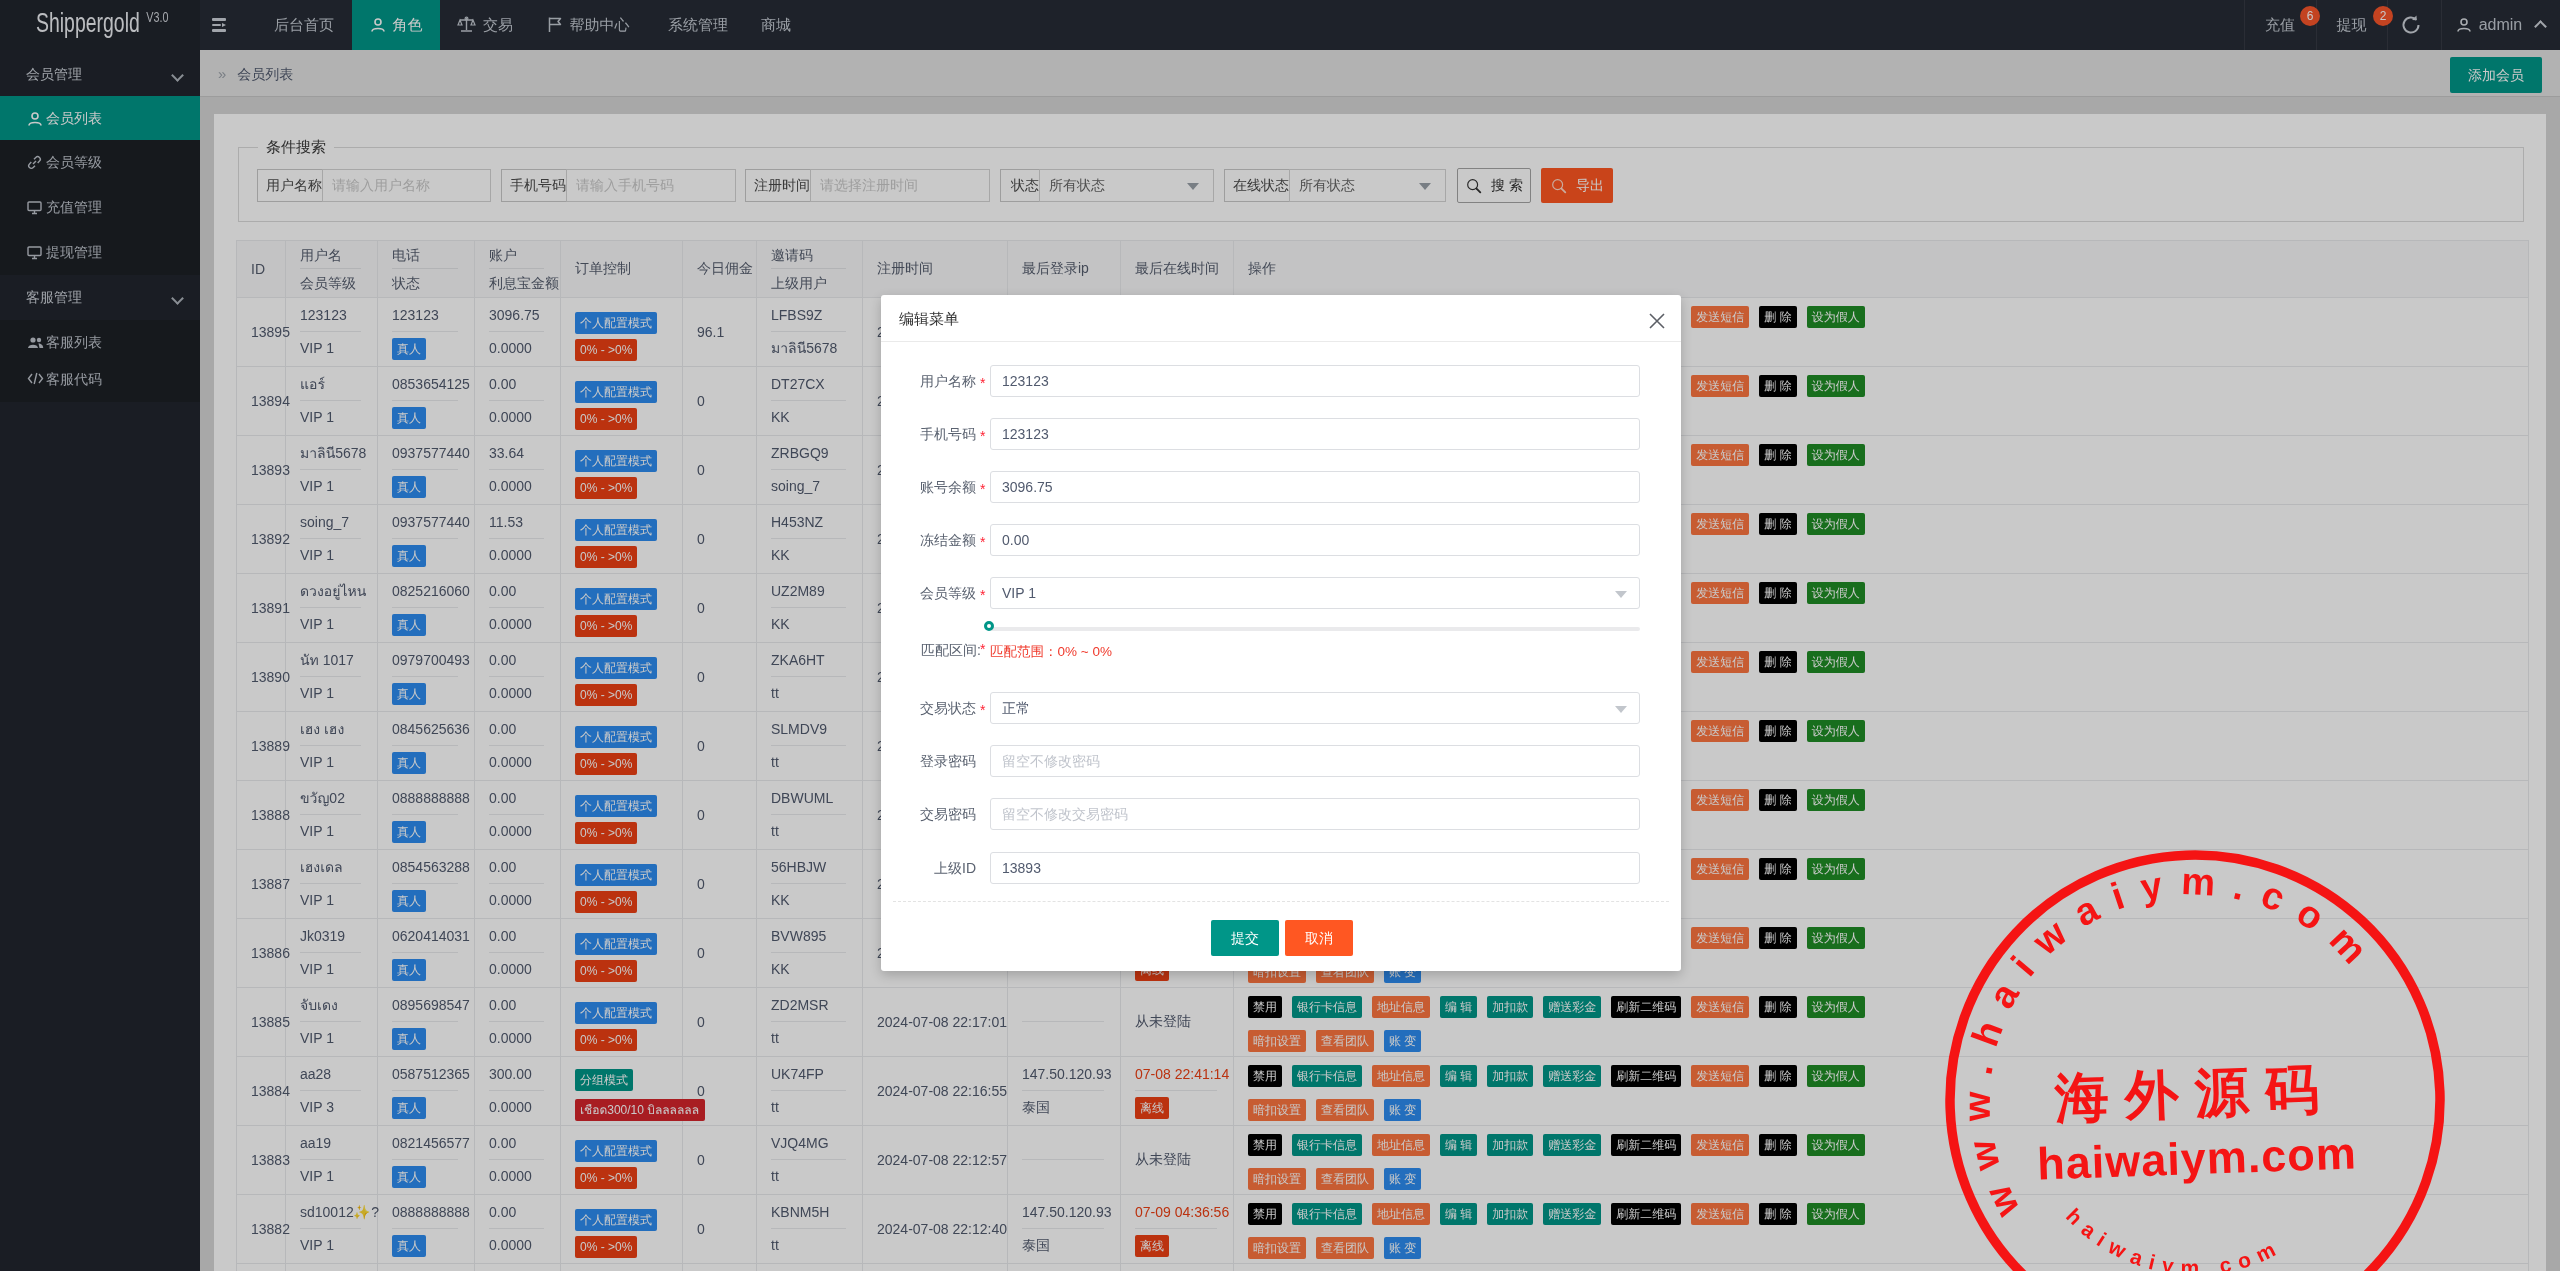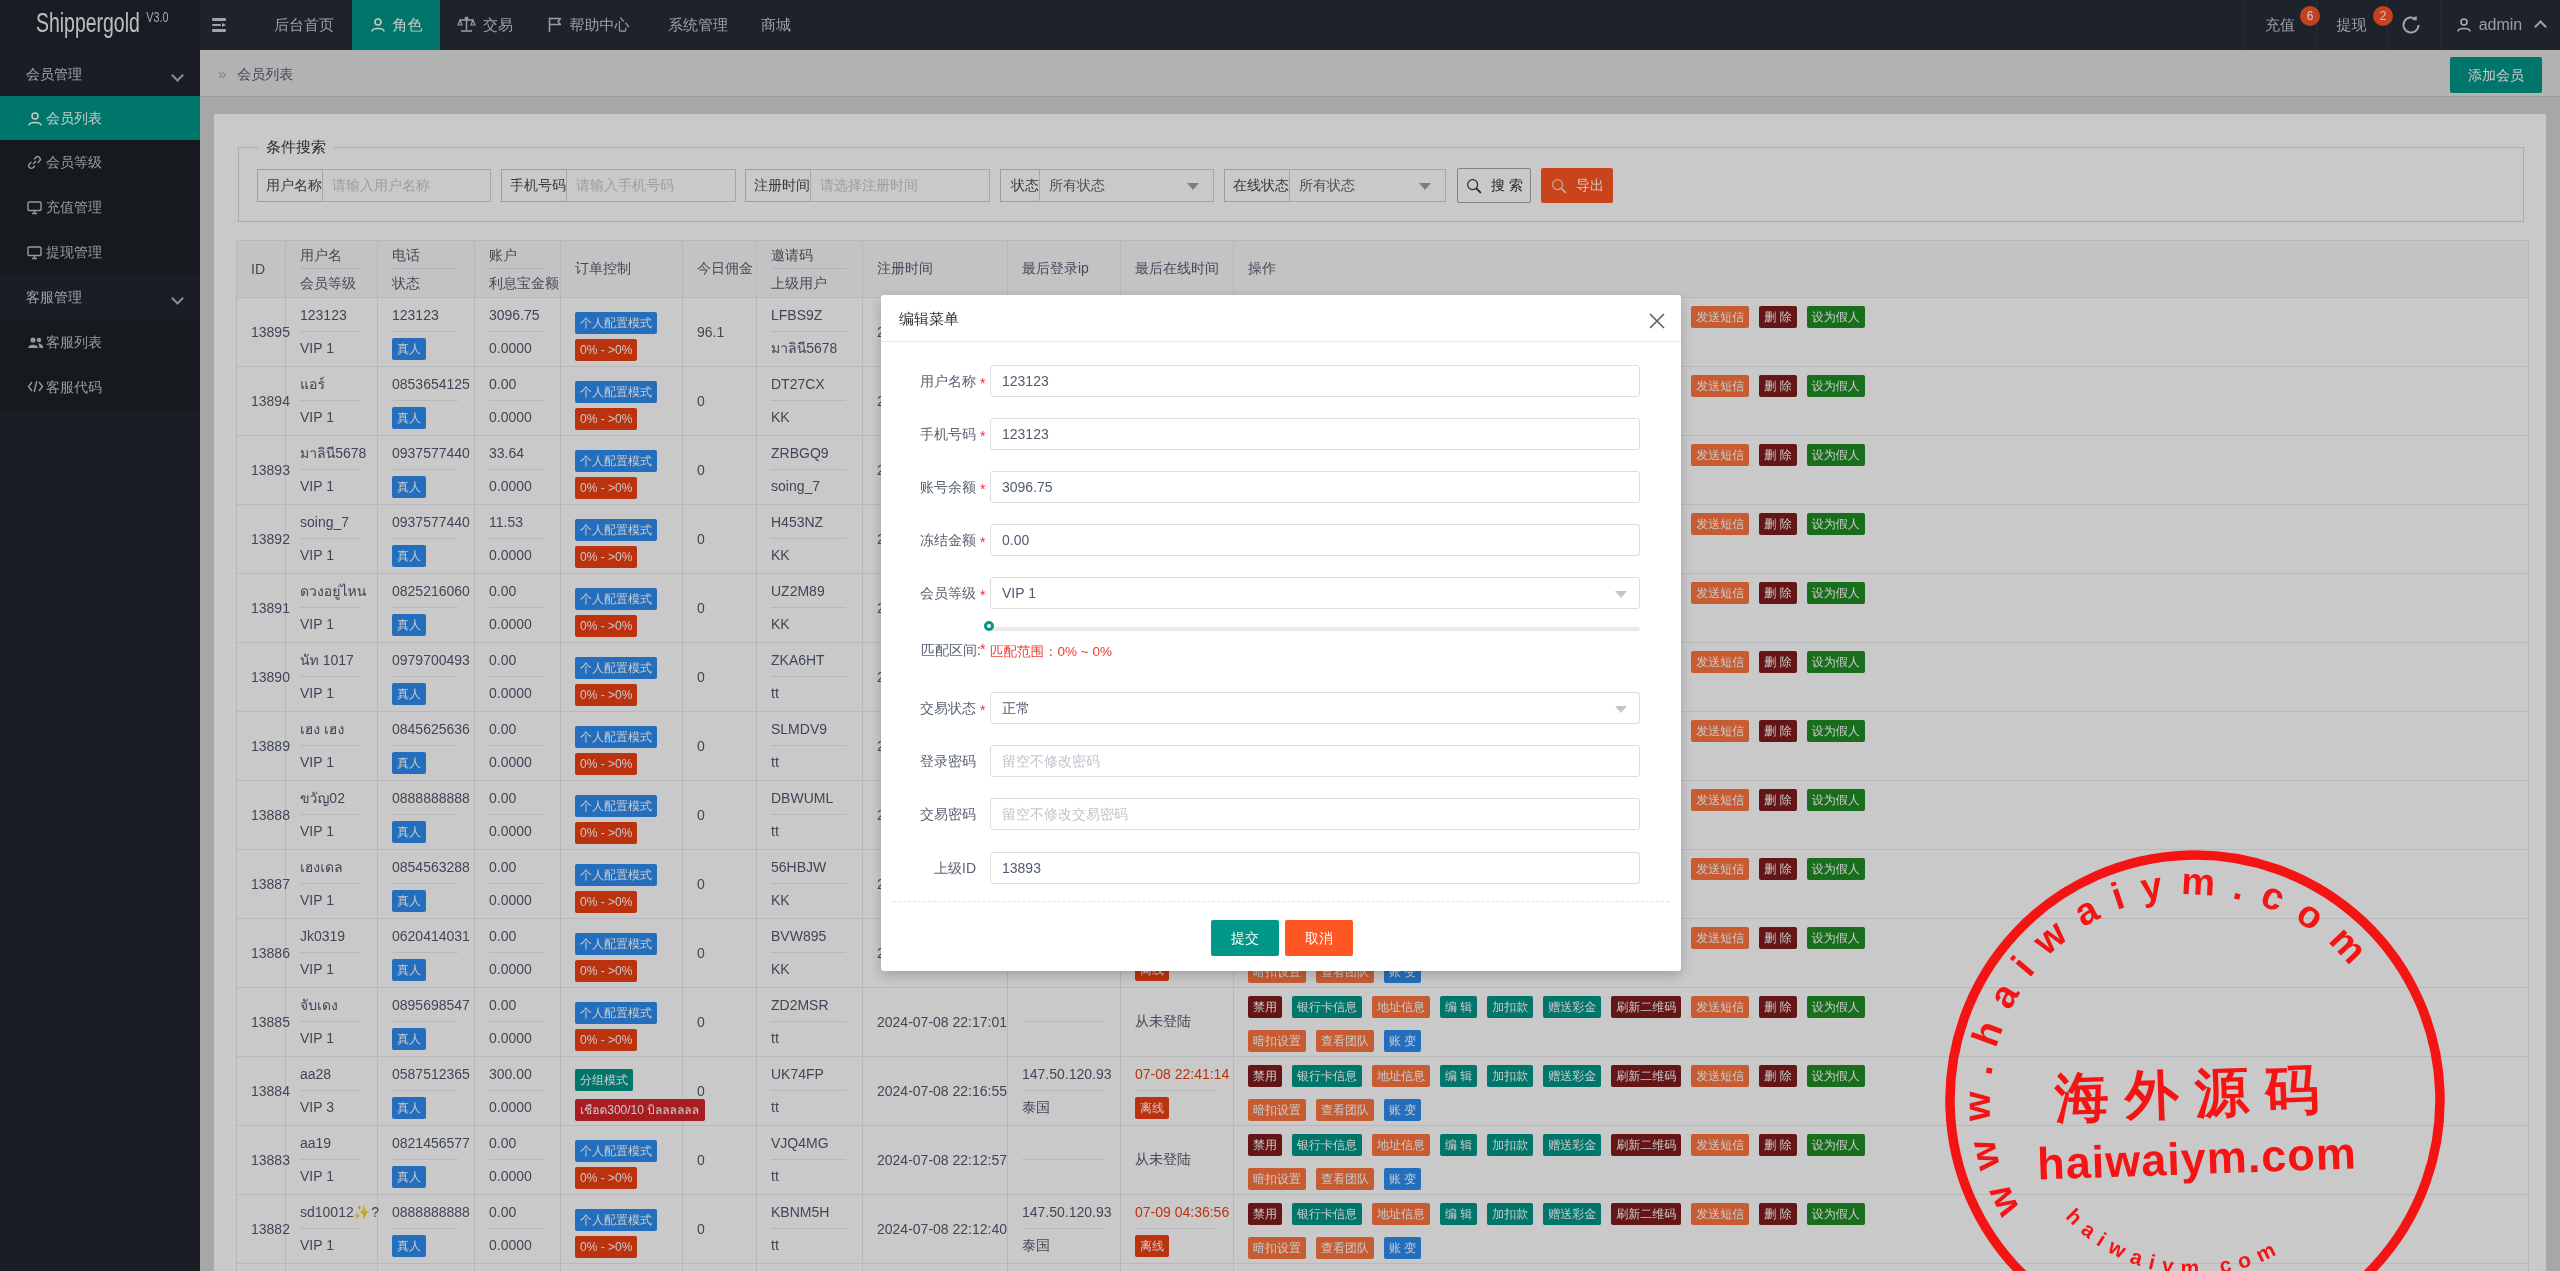--- a/index.html
+++ b/index.html
@@ -44,21 +44,21 @@
 #tbl th,#tbl td{border:1px solid #e8eaec;border-left:1px solid #e8eaec;vertical-align:middle;padding:0 0 0 14px;font-weight:normal;text-align:left}
 #tbl th{background:#f8f8f9;color:#555d6e;height:57px}
 #tbl td{height:69px}
 .c2 .a{height:33px;line-height:33px;border-bottom:1px solid #e8eaec;margin-right:16px;white-space:nowrap}
 .c2 .b{height:33px;line-height:33px;white-space:nowrap}
 .th2 .a{height:28px;line-height:28px;border-bottom:1px solid #e2e4e6;margin-right:16px}
 .th2 .b{height:28px;line-height:28px}
 .badge{display:inline-block;height:22px;line-height:22px;border-radius:2px;color:#fff;font-size:12px;padding:0 5px;vertical-align:middle}
 .bblue{background:#2d8cf0}
 .bred{background:#ed4014}
-.brd{background:#7f1d1d}
+.brd{background:#000000}
 .borange{background:#fd7540}
 .bteal{background:#009688}
 .bgreen{background:#1f8c25}
 .bdred{background:#d5252c}
 .rr{display:inline-block;height:22px;line-height:22px;border-radius:2px;color:#fff;font-size:12px;padding:0 5px;margin-right:10px;white-space:nowrap}
 .ops1{margin-top:4px;white-space:nowrap}
 .ops2{margin-top:12px;white-space:nowrap}
 .redtx{color:#ed4014}
 
 #overlay{position:absolute;left:0;top:0;width:2560px;height:1271px;background:rgba(0,0,0,.21);z-index:50}
@@ -145,21 +145,21 @@
         <rect x="1" y="2" width="13" height="8.5" rx="1" fill="none" stroke="#bfc4cc" stroke-width="1.4"></rect>
         <path d="M5 13.5 L10 13.5 M7.5 10.5 L7.5 13.5" stroke="#bfc4cc" stroke-width="1.4"></path>
       </svg><span class="txt">提现管理</span></div>
  <div class="sitem" style="top:225px"><span class="txt">客服管理</span><span class="chev"></span></div>
  <div class="sitem sub" style="top:270px"><svg width="17" height="15" viewBox="0 0 17 15">
         <circle cx="6" cy="5" r="2.6" fill="#bfc4cc"></circle>
         <path d="M1 13 C1 8.5 11 8.5 11 13 Z" fill="#bfc4cc"></path>
         <circle cx="12" cy="5" r="2.2" fill="#bfc4cc"></circle>
         <path d="M11.5 8.2 C15 8.6 16.2 11 16.2 13 L12.5 13" fill="#bfc4cc"></path>
       </svg><span class="txt">客服列表</span></div>
- <div class="sitem sub" style="top:315px"><svg width="17" height="13" viewBox="0 0 17 13">
+ <div class="sitem sub" style="top:307px"><svg width="17" height="13" viewBox="0 0 17 13">
         <path d="M5 2 L1.5 6.5 L5 11 M12 2 L15.5 6.5 L12 11 M9.8 1 L7.2 12" stroke="#bfc4cc" stroke-width="1.4" fill="none"></path>
       </svg><span class="txt">客服代码</span></div>
 </div>
 <div id="crumbbar"></div>
 <div id="crumb"><span class="gg">»</span>会员列表</div>
 <div id="addbtn">添加会员</div>
 <div id="panel"></div>
 
 <div id="fieldset"></div>
 <div id="legend">条件搜索</div>

